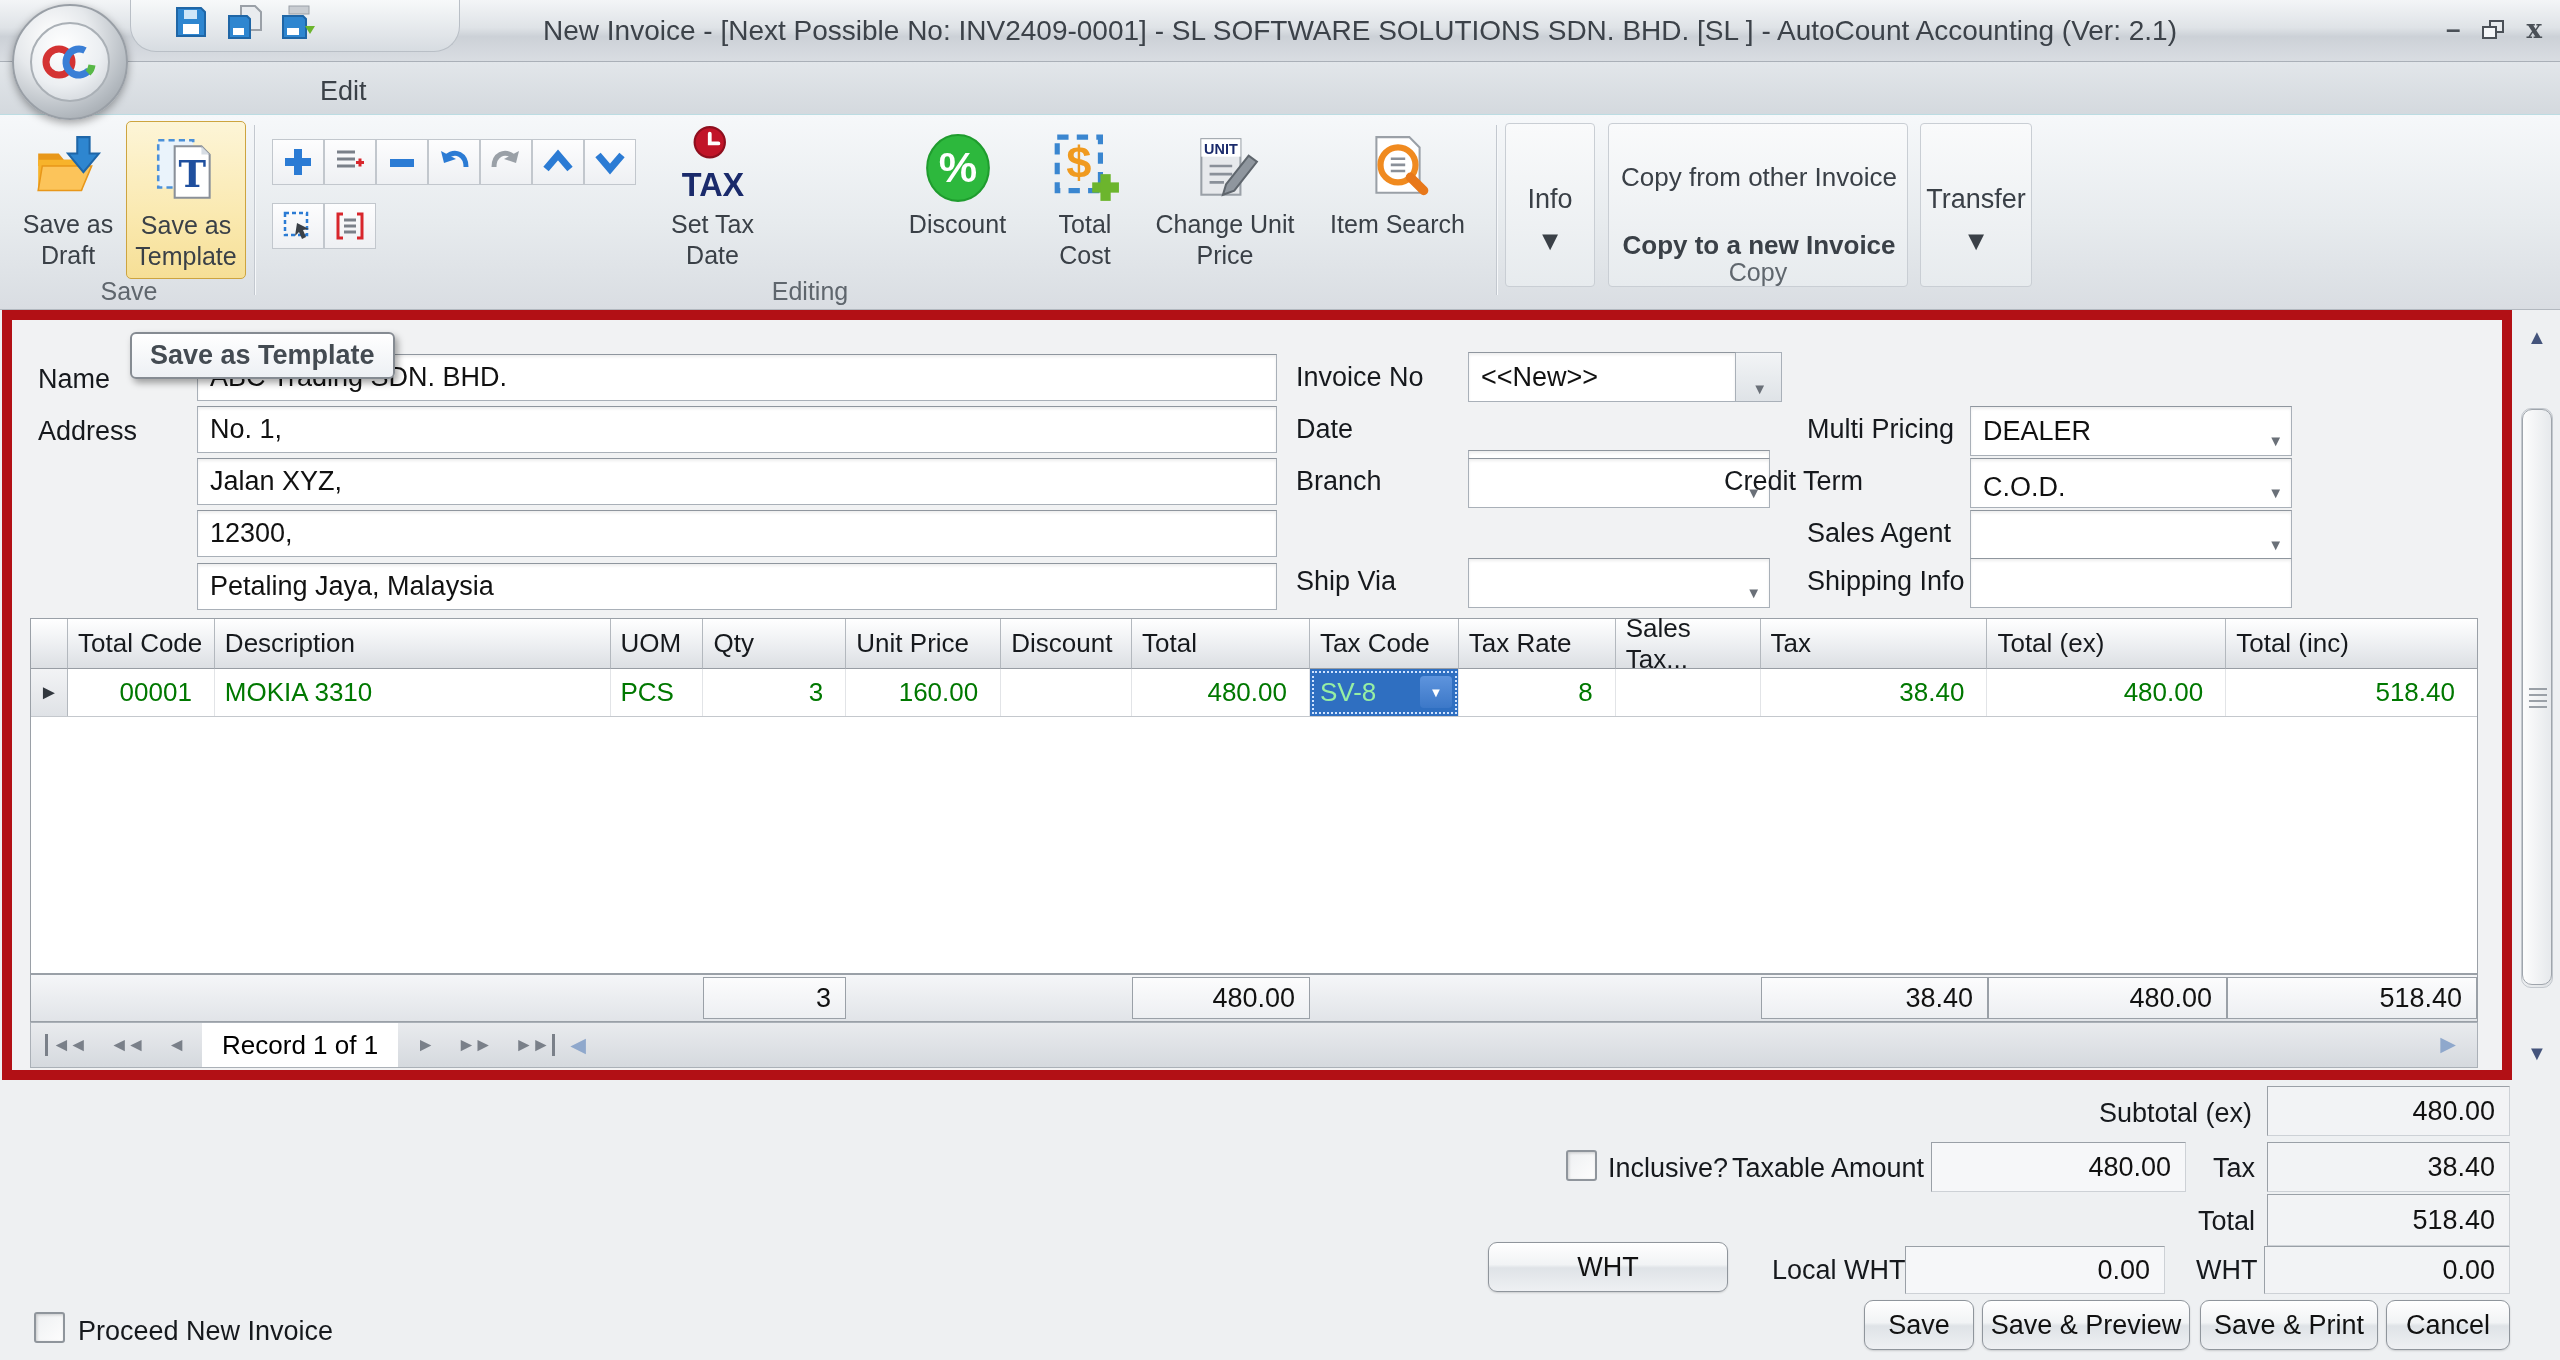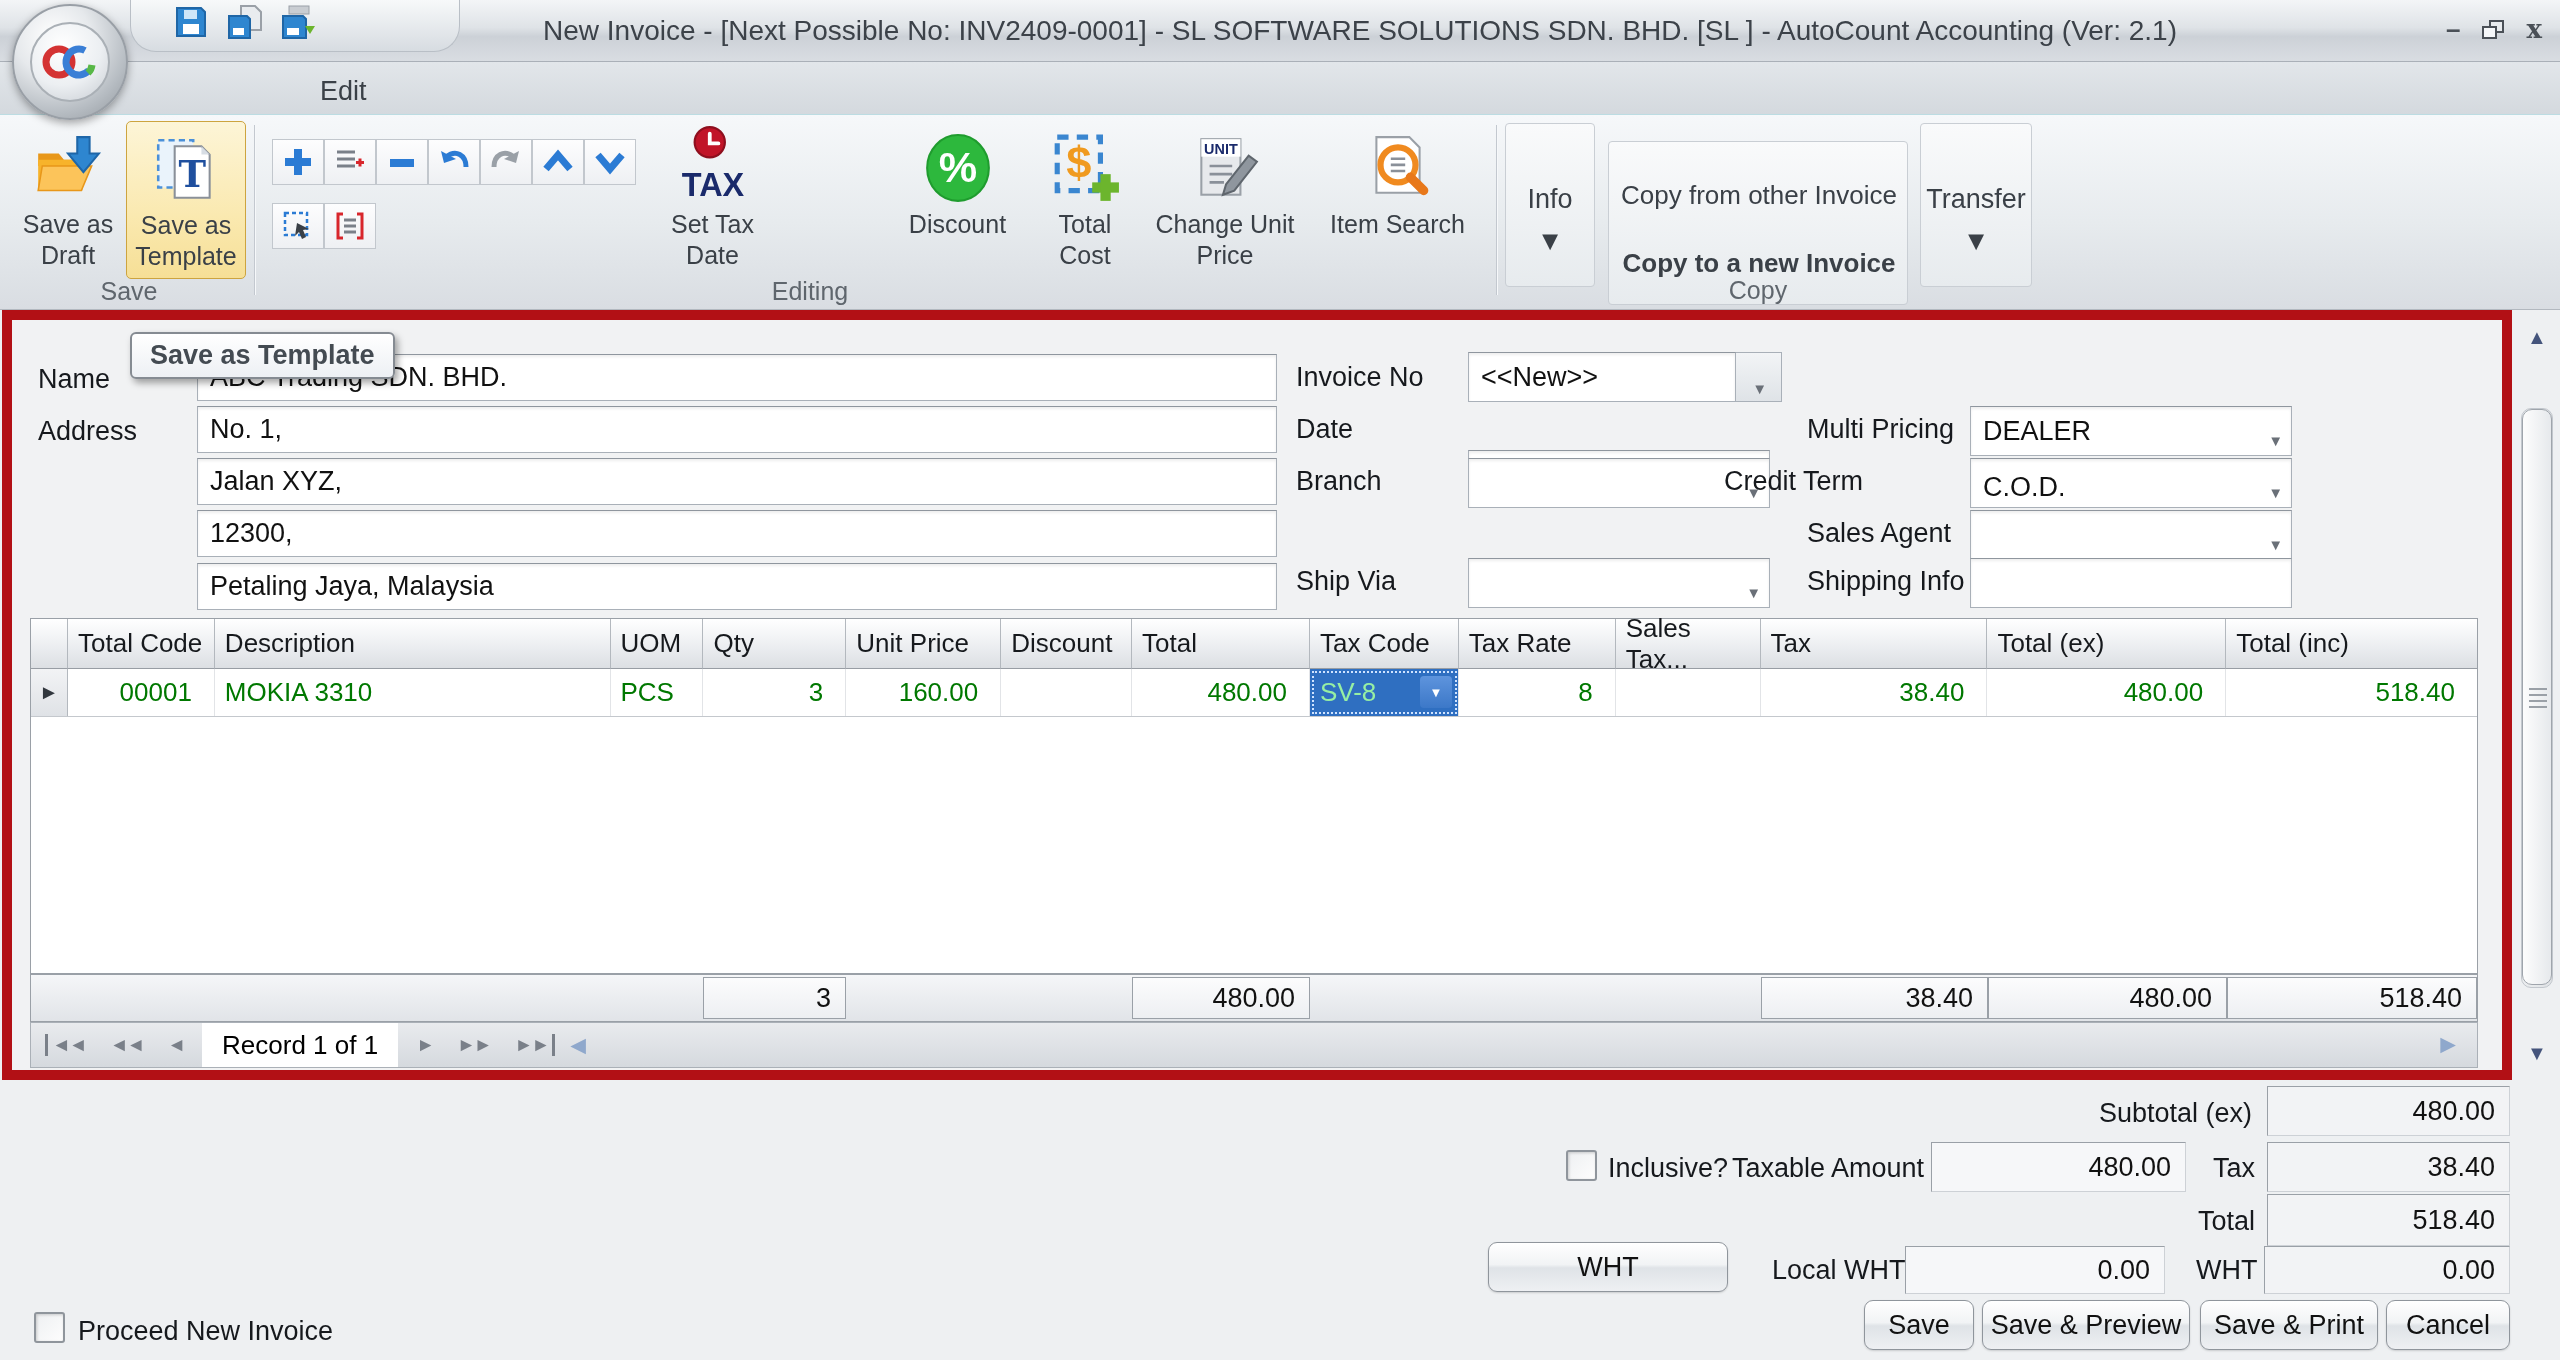--- a/index.html
+++ b/index.html
@@ -344,21 +344,21 @@
   </div>
   <div class="group-label" style="left:660px; width:300px; top:162px;">Editing</div>
 
   <div class="vsep" style="left:1368px; left:1496px;"></div>
 
   <div class="panelbtn" style="left:1505px; width:90px;">
     <div class="plabel" style="top:60px;">Info</div>
     <div class="plabel dd-glyph" style="top:102px;">▼</div>
   </div>
 
-  <div class="panelbtn" style="left:1608px; width:300px;margin-top:18px;">
+  <div class="panelbtn" style="left:1608px; width:300px;">
     <div class="flatbtn" style="left:4px; top:26px; width:292px; height:54px; border:none; background:none;">Copy from other Invoice</div>
     <div class="flatbtn" style="left:4px; top:94px; width:292px; height:54px; border:none; background:none;font-weight:bold;">Copy to a new Invoice</div>
     <div class="group-label" style="left:0; width:100%; top:134px;">Copy</div>
   </div>
 
   <div class="panelbtn" style="left:1920px; width:112px;">
     <div class="plabel" style="top:60px;">Transfer</div>
     <div class="plabel dd-glyph" style="top:102px;">▼</div>
   </div>
 </div>

